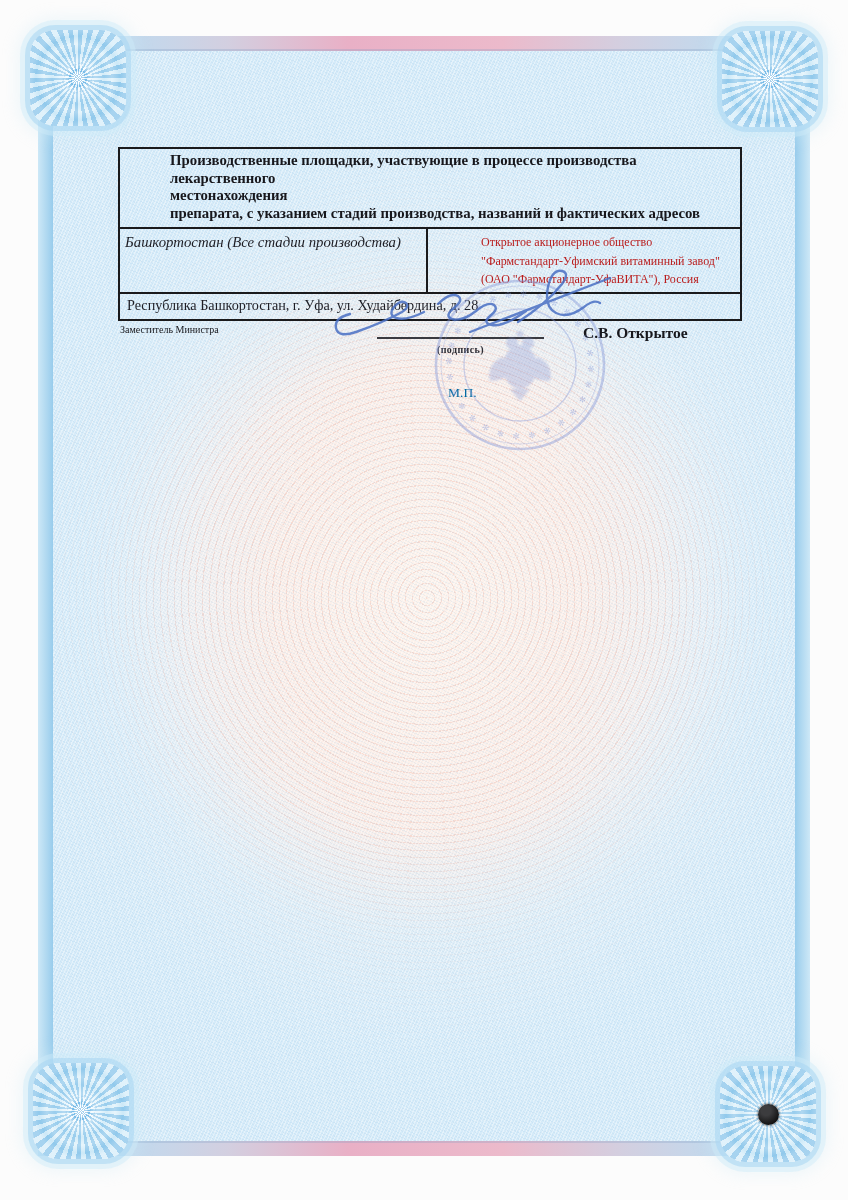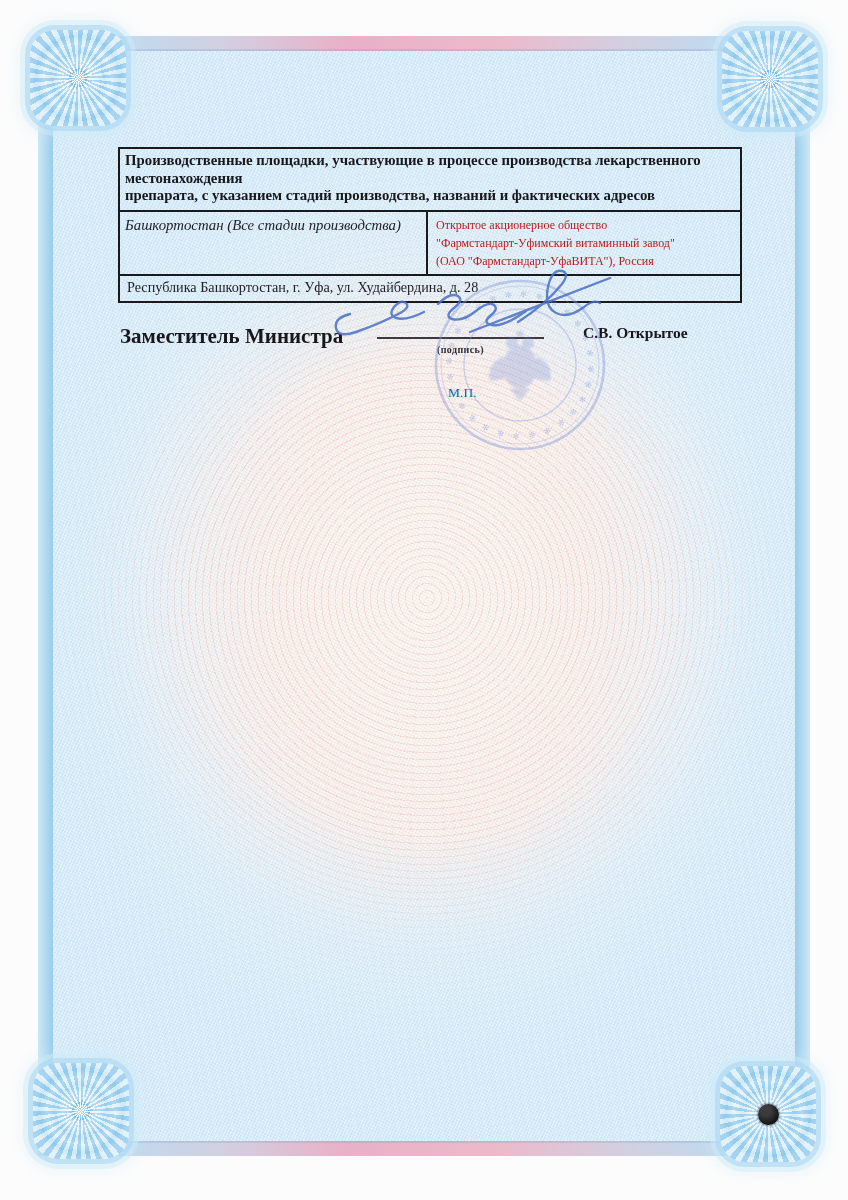--- a/index.html
+++ b/index.html
@@ -47,30 +47,30 @@
   .punch-hole{position:absolute;left:38px;top:38px;width:21px;height:21px;border-radius:50%;z-index:3;
     background:radial-gradient(circle at 38% 32%, #3c3c3e 0 25%, #111 75%);box-shadow:0 0 2px 1px rgba(60,60,60,.5);}
 
   
   .doc-title{position:absolute;left:53px;top:61px;width:742px;text-align:center;
     font-size:16px;letter-spacing:.2px;color:#27272e;}
 
   
   .doc-table{position:absolute;left:118px;top:147px;width:624px;box-sizing:border-box;
     border:2px solid #1a1a1c;}
-  .t-line{display:block;}
+  .t-line{display:block;margin-left:45px;}
   .t-header{font-weight:bold;font-size:14.8px;line-height:17.6px;padding:3px 8px 5px 5px;border-bottom:2px solid #1a1a1c;color:#17171c;}
   .t-row2{display:flex;border-bottom:2px solid #1a1a1c;}
   .t-cell-left{width:308px;box-sizing:border-box;border-right:2px solid #1a1a1c;
     font-style:italic;font-size:14.8px;padding:5px 6px 5px 5px;color:#1d1d24;}
   .t-cell-right{flex:1;font-size:12px;line-height:18.2px;padding:4px 6px 4px 8px;color:#b91c1c;}
   .t-row3{font-size:14.2px;padding:3px 6px 5px 7px;color:#1d1d24;}
 
   
-  .signer-title{position:absolute;left:120px;top:324px;font-weight:bold;font-size:21px;color:#17171c;}
+  .signer-title{position:absolute;left:120px;top:324px;font-weight:normal;font-size:10px;color:#17171c;}
   .signer-name{position:absolute;left:583px;top:324px;font-weight:bold;font-size:15.5px;color:#17171c;}
   .sig-line{position:absolute;left:377px;top:337px;width:167px;height:1.5px;background:#3a3a40;}
   .sig-caption{position:absolute;left:377px;top:344px;width:167px;text-align:center;font-size:10px;letter-spacing:.4px;color:#2c2c33;font-weight:bold;}
   .seal-place{position:absolute;left:448px;top:385px;font-size:13.5px;color:#0369a1;}
 
   
   .stamp-svg{position:absolute;left:432px;top:277px;width:176px;height:176px;}
   .sign-svg{position:absolute;left:322px;top:248px;width:300px;height:110px;}
 </style>
 </head>

